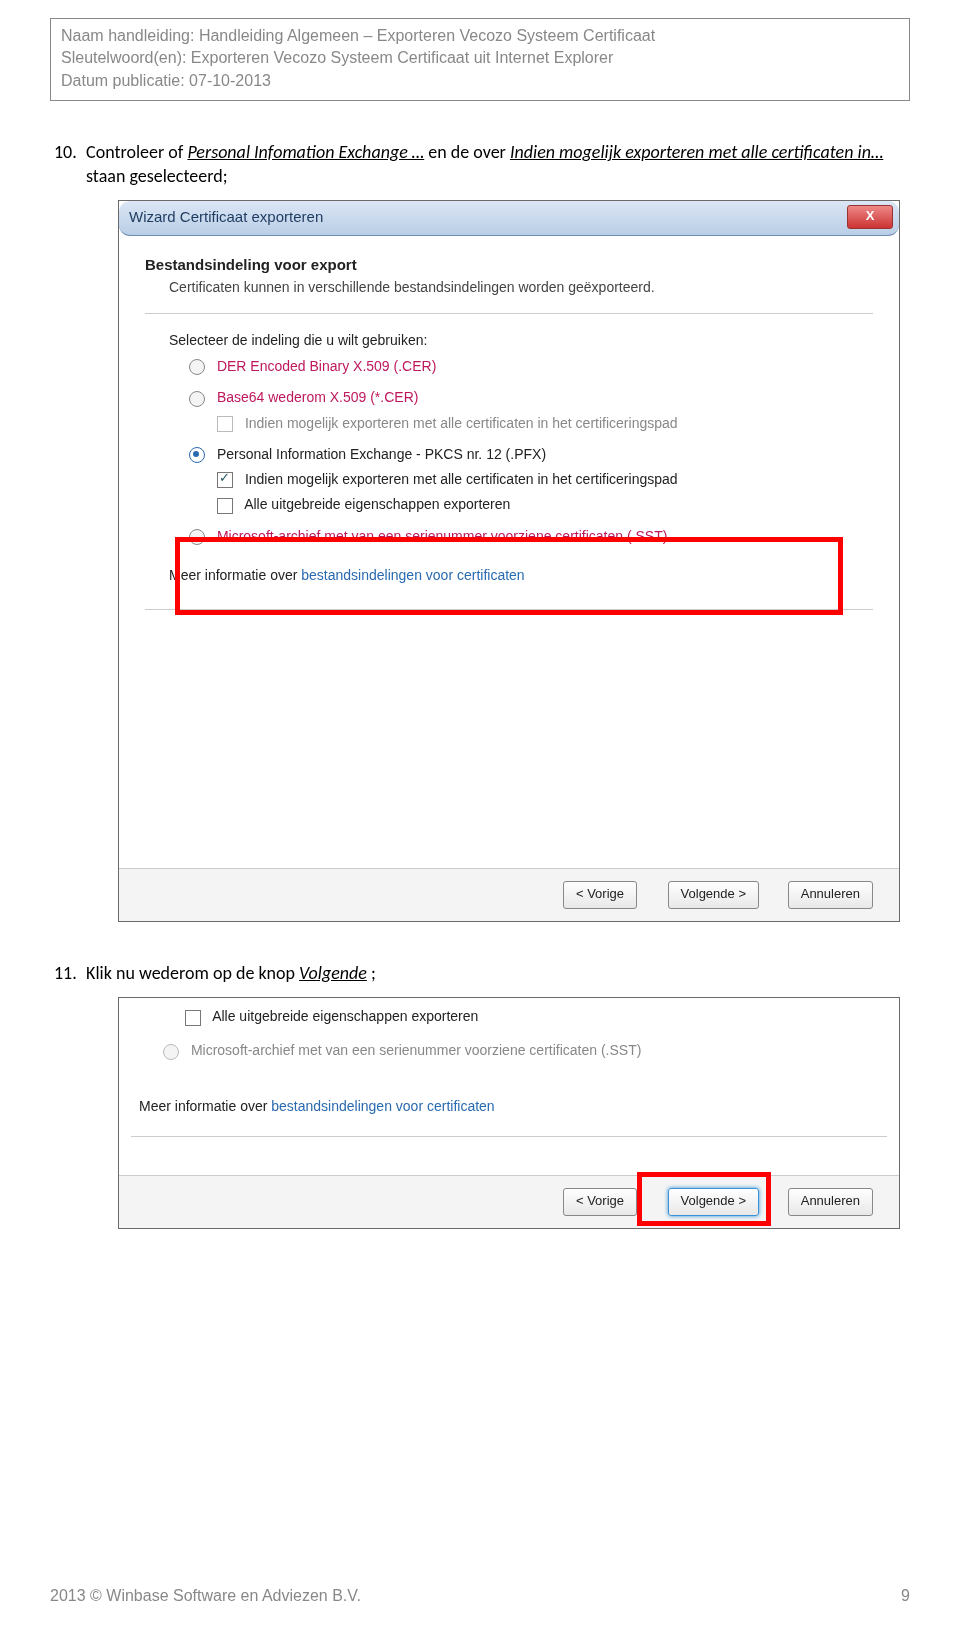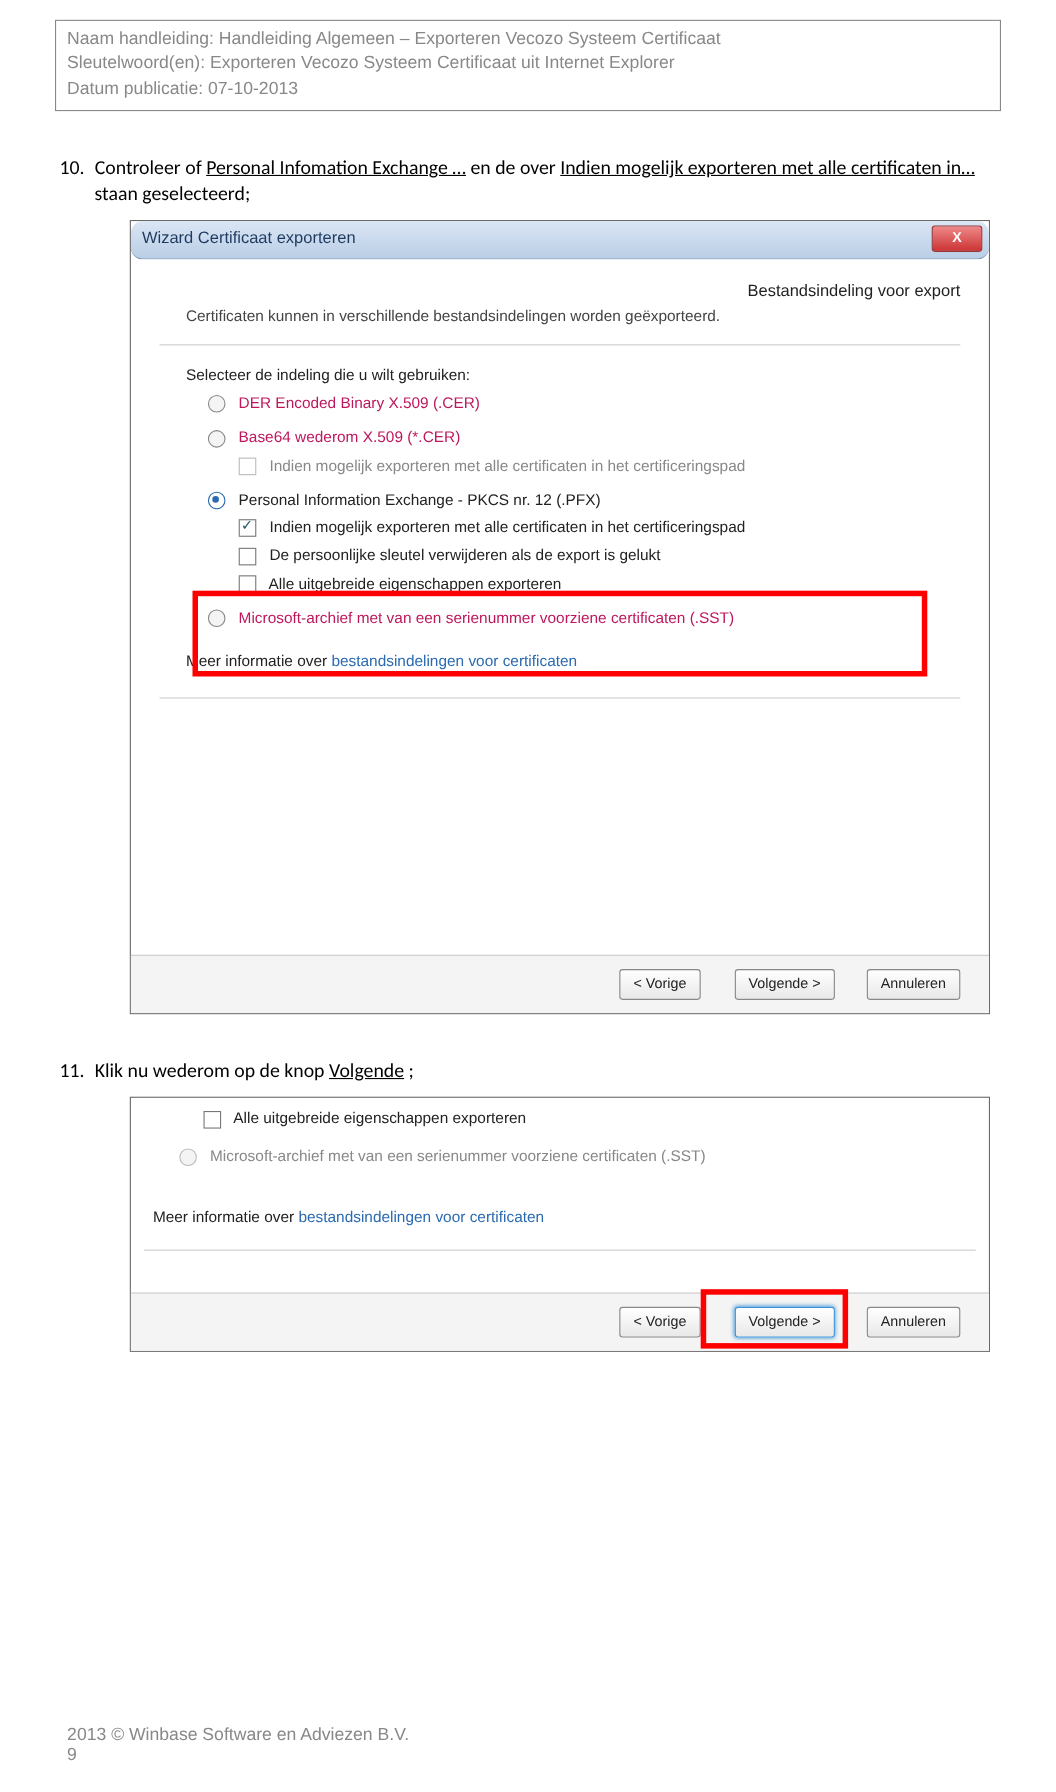--- a/index.html
+++ b/index.html
@@ -24,21 +24,21 @@
     color: #888;
     line-height: 1.4;
   }
   .bodytext {
     font-family: Calibri, Arial, sans-serif;
     font-size: 18px;
     color: #000;
     margin: 40px 0 12px 36px;
     line-height: 1.3;
   }
-  .bodytext .u { text-decoration: underline; }
+  .bodytext .u { text-decoration: underline; font-style: italic; }
   .num { display:inline-block; width:28px; margin-left:-32px; }
   .screenshot {
     margin-left: 68px;
     border: 1px solid #6a6a6a;
     width: 780px;
     background: #fff;
     font-family: "Segoe UI", Tahoma, sans-serif;
     font-size: 14px;
   }
   
@@ -56,21 +56,21 @@
   }
   .s1 .titlebar .closebtn {
     position:absolute; right:6px; top:4px;
     width:44px; height:22px;
     background: linear-gradient(#e88, #c33);
     border:1px solid #933; border-radius:3px;
     color:#fff; font-weight:bold; text-align:center; line-height:20px;
     font-size:13px;
   }
   .s1 .pad { padding: 20px 26px 10px 26px; }
-  .s1 .h1 { font-weight:normal; font-size:15px; color:#222; margin-bottom:6px;text-align:right; }
+  .s1 .h1 { font-weight:bold; font-size:15px; color:#222; margin-bottom:6px; }
   .s1 .desc { color:#444; margin-left:24px; margin-bottom:18px; }
   .s1 .hr { border-top:1px solid #ccc; margin:8px 0 18px 0; }
   .s1 .lbl { color:#222; margin-bottom:10px; margin-left:24px; }
   .s1 .opt { margin-left:44px; color:#be185d; margin-bottom:14px; position:relative; }
   .s1 .opt.enabled { color:#222; }
   .s1 .radio {
     display:inline-block; width:14px; height:14px; border:1px solid #888;
     border-radius:50%; margin-right:8px; vertical-align:middle; background:#f4f4f4;
     position:relative;
   }
@@ -124,23 +124,23 @@
   .s2 .row2 .radio { display:inline-block; width:14px; height:14px; border:1px solid #bbb; border-radius:50%; margin-right:8px; vertical-align:middle; background:#f4f4f4; }
   .s2 .info { position:absolute; left:20px; top:100px; color:#222; }
   .s2 .info .link { color:#2a6ab0; }
   .s2 .hr { position:absolute; left:12px; right:12px; top:138px; border-top:1px solid #ccc; }
   .s2 .footer { position:absolute; bottom:0; left:0; right:0; height:52px; background:#f4f4f4; border-top:1px solid #ccc; }
   .s2 .btn.b1 { right:262px; }
   .s2 .btn.b2 { right:140px; border:1px solid #3a93d6; box-shadow:0 0 4px #3a93d6; }
   .s2 .btn.b3 { right:26px; }
   .s2 .redbox { position:absolute; right:128px; bottom:2px; width:124px; height:44px; border:5px solid #f00; pointer-events:none; }
   .pagefoot {
-    position:absolute; bottom:24px; left:61px; right:50px;
+    position:absolute; bottom:24px; left:50px; right:50px;
     font-size:16px; color:#888;
-    display:flex; justify-content:space-between;flex-direction:column;
+    display:flex; justify-content:space-between;
   }
 </style>
 </head>
 <body>
 
 <div class="page">
 
   <div class="topbox">
     <div>
       <span>Naam handleiding:</span>
@@ -194,24 +194,20 @@
       <div class="opt enabled">
         <span class="radio checked"></span>
         <span>Personal Information Exchange - PKCS nr. 12 (.PFX)</span>
       </div>
       <div class="sub enabled">
         <span class="chk checked"></span>
         <span>Indien mogelijk exporteren met alle certificaten in het certificeringspad</span>
       </div>
       <div class="sub enabled">
         <span class="chk"></span>
-        <span>De persoonlijke sleutel verwijderen als de export is gelukt</span>
-      </div>
-      <div class="sub enabled">
-        <span class="chk"></span>
         <span>Alle uitgebreide eigenschappen exporteren</span>
       </div>
 
       <div class="opt">
         <span class="radio"></span>
         <span>Microsoft-archief met van een serienummer voorziene certificaten (.SST)</span>
       </div>
 
       <div class="info">
         <span>Meer informatie over </span>

